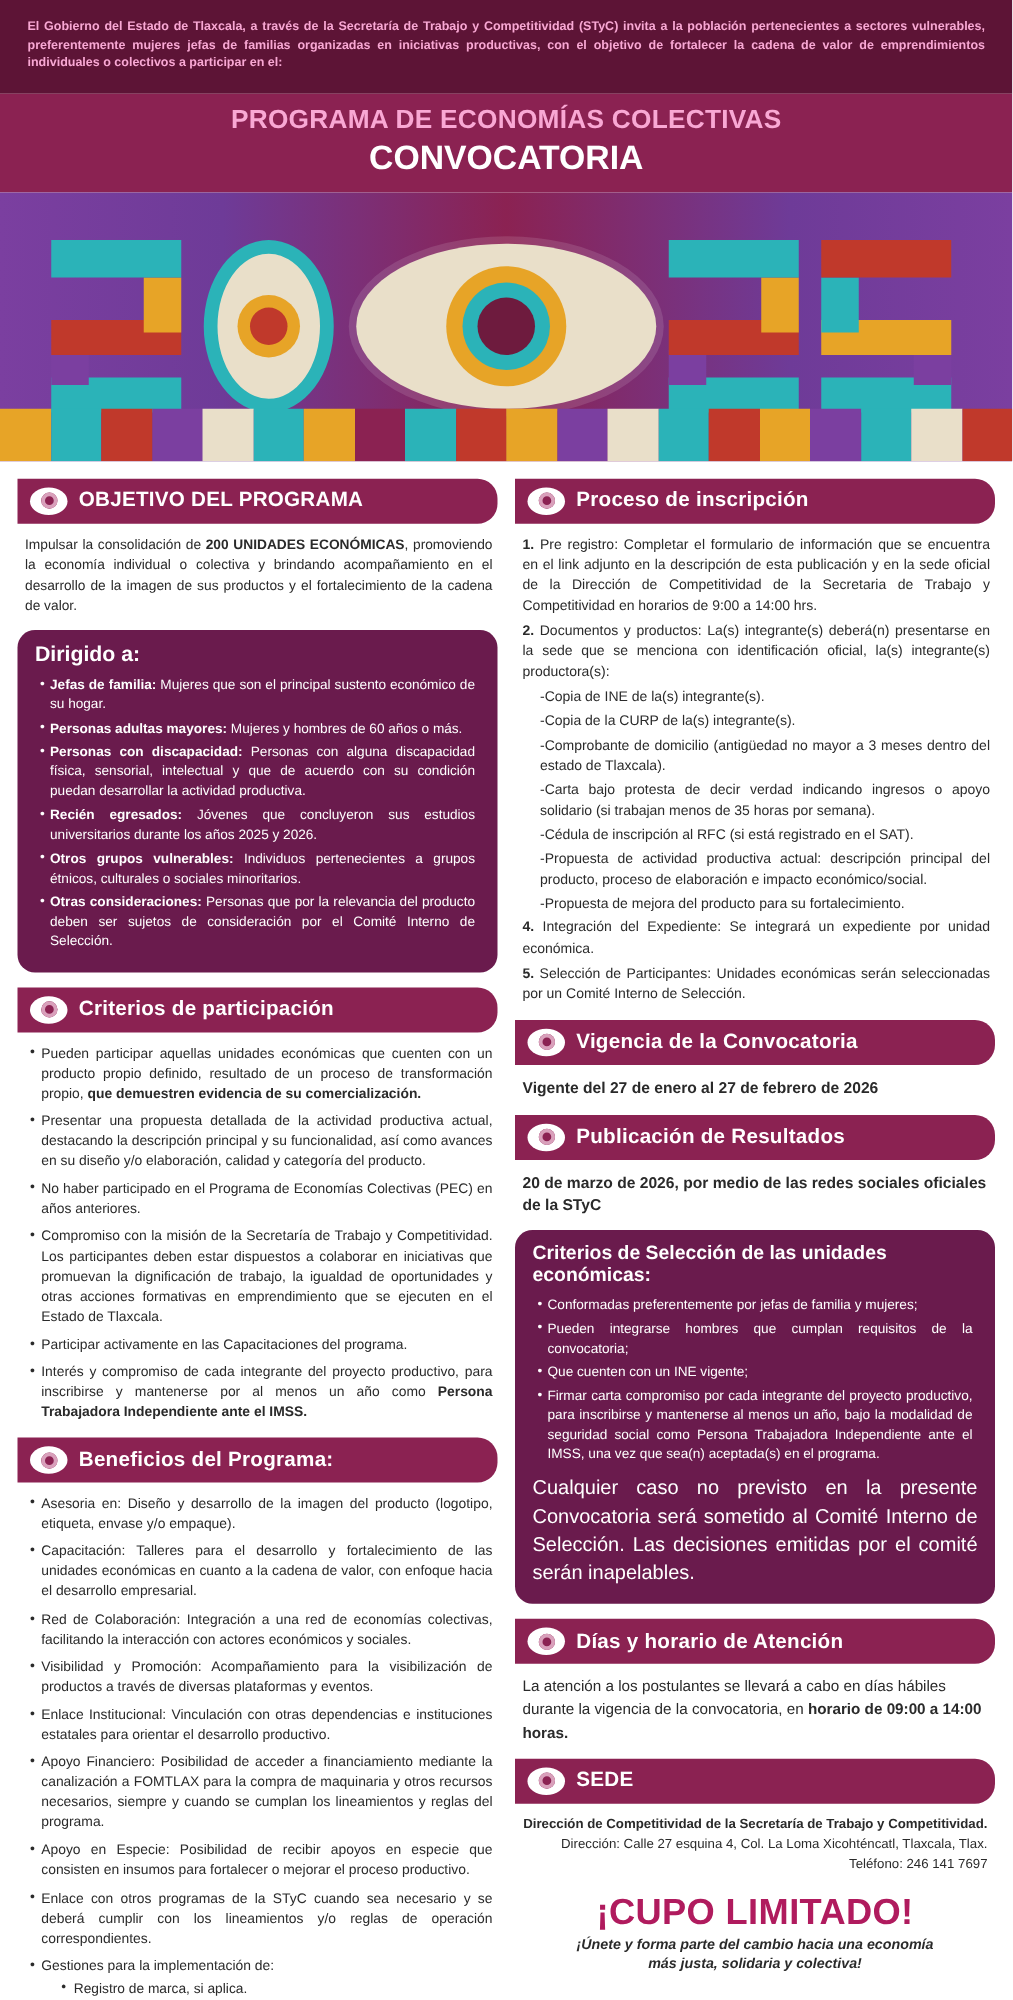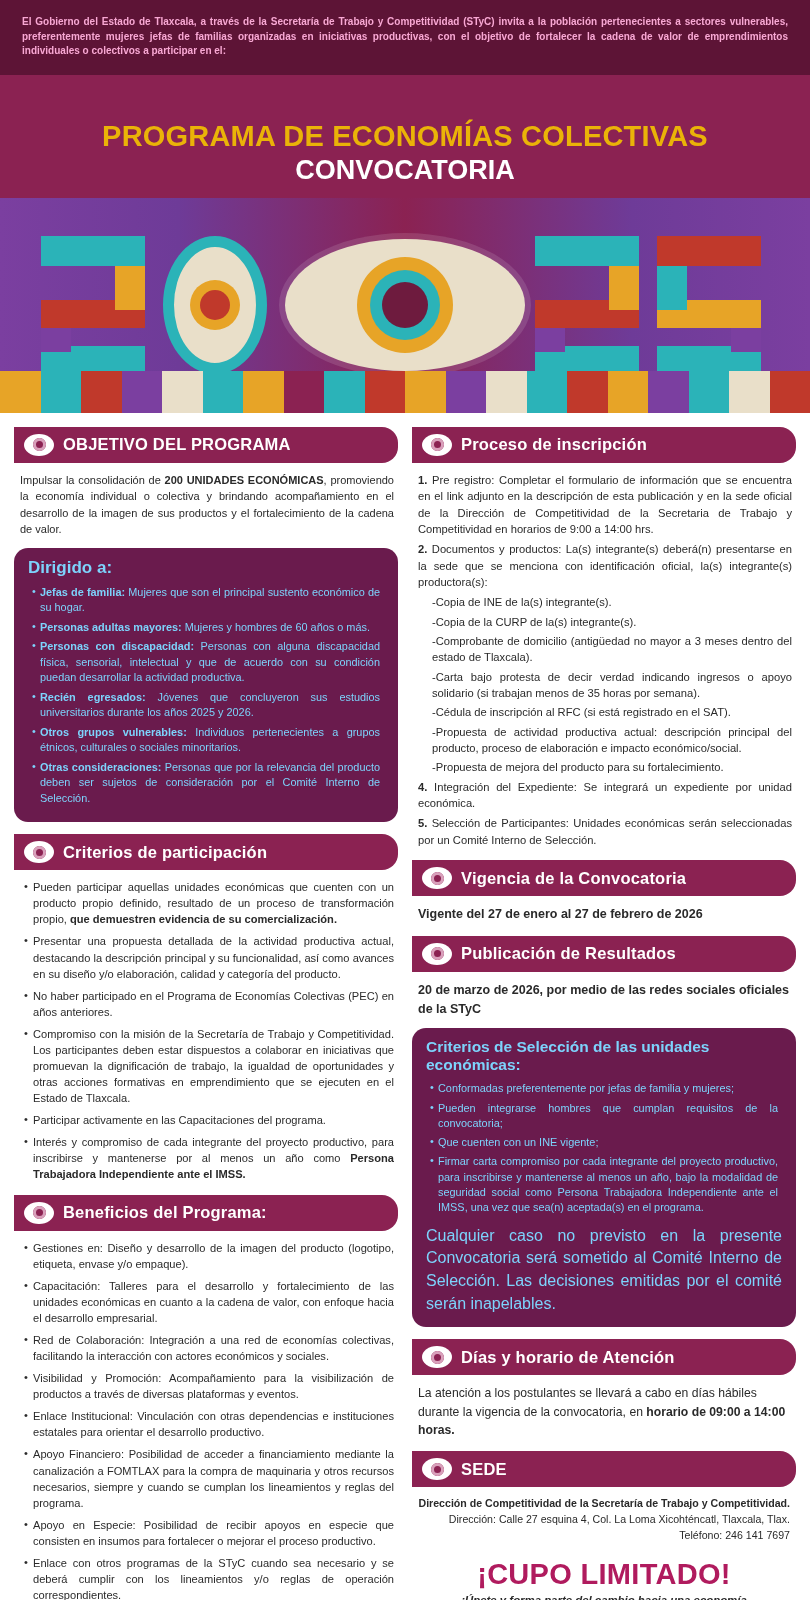--- a/index.html
+++ b/index.html
@@ -29,26 +29,25 @@
     text-align: justify;
   }
 
   
   .titleband {
     background: #8b2252;
     padding: 10px 0 12px 0;
     text-align: center;
   }
   .title-main {
-    color: #eab308;
-    font-size: 29px;
+    color: #f9a8d4;
+    font-size: 21px;
     font-weight: bold;
     letter-spacing: 0.2px;
     line-height: 1.05;
-    margin-top: 36px;
   }
   .title-sub {
     color: #ffffff;
     font-size: 27px;
     font-weight: bold;
     margin-top: 4px;
   }
 
   
   .hero {
@@ -150,21 +149,21 @@
     font-size: 11px;
     line-height: 1.5;
     text-align: justify;
     padding: 0 4px 0 6px;
   }
   .body-text b { font-weight: bold; }
 
   
   .box {
     background: #6a1b4d;
-    color:#7dd3fc;
+    color:#ffffff;
     border-radius: 14px;
     padding: 10px 14px 12px 14px;
     margin-top: 10px;
   }
   .box h3 {
     margin:0 0 7px 0;
     font-size: 17px;
     font-weight: bold;
   }
   .box ul { margin:4px; padding:0; list-style:none; }
@@ -330,21 +329,21 @@
         <li><span>Interés y compromiso de cada integrante del proyecto productivo, para inscribirse y mantenerse por al menos un año como </span><b>Persona Trabajadora Independiente ante el IMSS.</b></li>
       </ul>
 
       <div class="sechead">
         <span class="eye-ico">
             <i></i>
           </span>
         <span class="label">Beneficios del Programa:</span>
       </div>
       <ul class="plain">
-        <li>Gestiones en: Diseño y desarrollo de la imagen del producto (logotipo, etiqueta, envase y/o empaque).</li>
+        <li>Asesoria en: Diseño y desarrollo de la imagen del producto (logotipo, etiqueta, envase y/o empaque).</li>
         <li>Capacitación: Talleres para el desarrollo y fortalecimiento de las unidades económicas en cuanto a la cadena de valor, con enfoque hacia el desarrollo empresarial.</li>
         <li>Red de Colaboración: Integración a una red de economías colectivas, facilitando la interacción con actores económicos y sociales.</li>
         <li>Visibilidad y Promoción: Acompañamiento para la visibilización de productos a través de diversas plataformas y eventos.</li>
         <li>Enlace Institucional: Vinculación con otras dependencias e instituciones estatales para orientar el desarrollo productivo.</li>
         <li>Apoyo Financiero: Posibilidad de acceder a financiamiento mediante la canalización a FOMTLAX para la compra de maquinaria y otros recursos necesarios, siempre y cuando se cumplan los lineamientos y reglas del programa.</li>
         <li>Apoyo en Especie: Posibilidad de recibir apoyos en especie que consisten en insumos para fortalecer o mejorar el proceso productivo.</li>
         <li>Enlace con otros programas de la STyC cuando sea necesario y se deberá cumplir  con los lineamientos y/o reglas de operación correspondientes.</li>
         <li>
           <span>Gestiones para la implementación de:</span>
           <ul class="sub">

